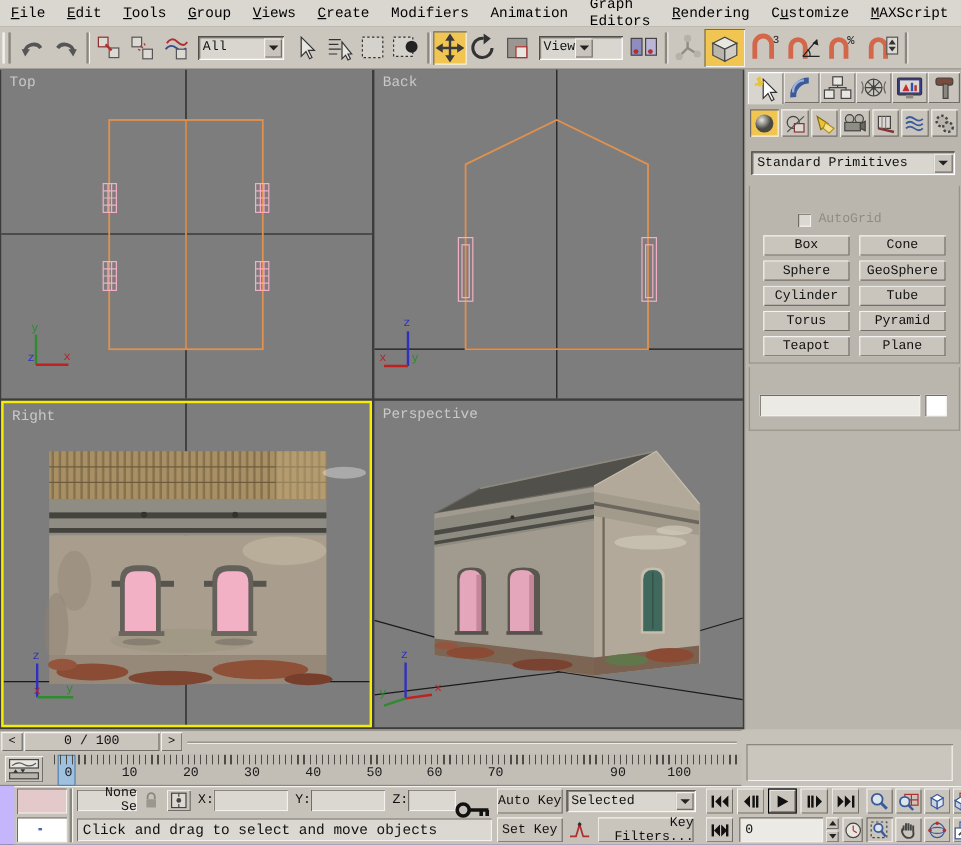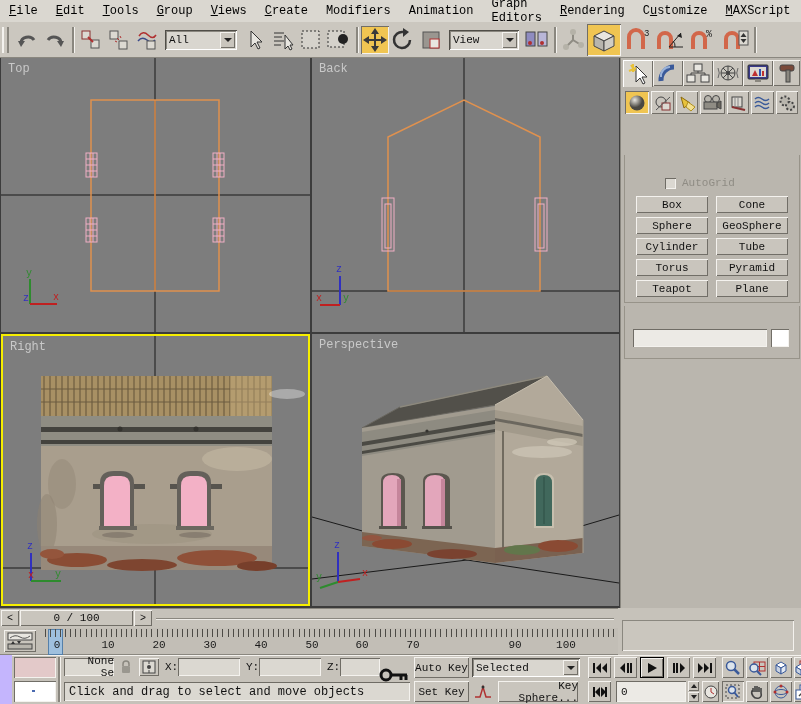--- a/index.html
+++ b/index.html
@@ -143,21 +143,21 @@
           <path d="M19 12 A8 8 0 1 1 12 4" fill="none" stroke="#333" stroke-width="2.5"></path>
           <polygon points="12,0 12,9 18,4" fill="#333"></polygon>
         </svg>
       </div>
     <div class="tbtn btn">
         <svg width="22" height="22">
           <rect x="3" y="3" width="16" height="16" fill="#9a9690" stroke="#555"></rect>
           <rect x="10" y="10" width="9" height="9" fill="#e8e6e0" stroke="#b03030"></rect>
         </svg>
       </div>
-    <div class="sunken-deep btn" style="width:66px;height:20px;margin:0 4px;justify-content:space-between;padding-left:4px;">
+    <div class="sunken-deep btn" style="width:66px;height:20px;margin:0 4px;justify-content:flex-start;padding-left:4px;">
       <span>View</span>
       <span class="raised btn" style="width:15px;height:16px;margin-right:2px;">
           <span class="tri-down"></span>
         </span>
     </div>
     <div class="tbtn btn">
         <svg width="26" height="24">
           <rect x="2" y="4" width="9" height="14" fill="#8f8cc0" stroke="#444"></rect>
           <circle cx="6" cy="15" r="2" fill="#b03030"></circle>
           <rect x="14" y="4" width="9" height="14" fill="#b9b6d8" stroke="#444"></rect>
@@ -510,20 +510,26 @@
           </svg>
         </div>
       <div class="btn raised" style="width:23px;height:23px;">
           <svg width="18" height="18">
             <circle cx="7" cy="7" r="4.5" fill="#b8b5ad" stroke="#444" stroke-width="2" stroke-dasharray="2,2"></circle>
             <circle cx="12" cy="12" r="4" fill="#b8b5ad" stroke="#444" stroke-width="2" stroke-dasharray="2,2"></circle>
           </svg>
         </div>
     </div>
 
+    <div class="sunken-deep btn" style="position:absolute;left:5px;top:68px;width:170px;height:20px;justify-content:space-between;padding-left:5px;box-sizing:border-box;">
+      <span>Standard Primitives</span>
+      <span class="raised btn" style="width:16px;height:16px;margin-right:2px;">
+          <span class="tri-down"></span>
+        </span>
+    </div>
 
     <div class="abs" style="left:3px;top:97px;width:174px;height:147px;border:1px solid #979389;border-top:none;">
       <div class="abs" style="left:40px;top:22px;display:flex;align-items:center;gap:6px;">
         <span class="fld" style="width:11px;height:11px;display:inline-block;"></span>
         <span style="color:#8f8c84;">AutoGrid</span>
       </div>
       <div class="abs" style="left:11px;top:41px;width:152px;display:grid;grid-template-columns:72px 72px;grid-gap:4px 8px;">
         <div class="btn raised op-btn">Box</div>
         <div class="btn raised op-btn">Cone</div>
         <div class="btn raised op-btn">Sphere</div>
@@ -630,21 +636,21 @@
       <span class="raised btn" style="width:15px;height:15px;margin-right:2px;">
           <span class="tri-down"></span>
         </span>
     </div>
     <div class="abs btn" style="left:460px;top:26px;width:22px;height:21px;">
       <svg width="18" height="16">
           <polyline points="1,13 6,13 9,3 12,13 17,13" fill="none" stroke="#b03030" stroke-width="1.5"></polyline>
           <circle cx="9" cy="3" r="1.5" fill="#333"></circle>
         </svg>
     </div>
-    <div class="abs btn raised" style="left:486px;top:26px;width:80px;height:21px;">Key Sphere...</div>
+    <div class="abs btn raised" style="left:486px;top:26px;width:80px;height:21px;">Key Filters...</div>
 
     <div class="abs btn raised" style="left:576px;top:2px;width:23px;height:21px;">
         <svg width="16" height="12">
           <rect x="1" y="1" width="2" height="10" fill="#111"></rect>
           <polygon points="9,1 4,6 9,11" fill="#111"></polygon>
           <polygon points="15,1 10,6 15,11" fill="#111"></polygon>
         </svg>
       </div>
     <div class="abs btn raised" style="left:602px;top:2px;width:23px;height:21px;">
         <svg width="14" height="12">

